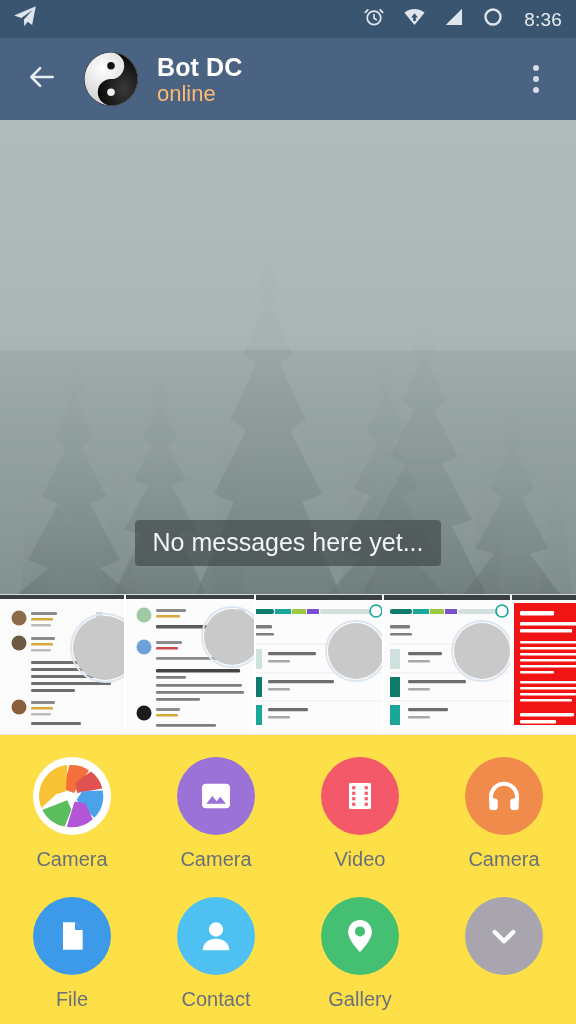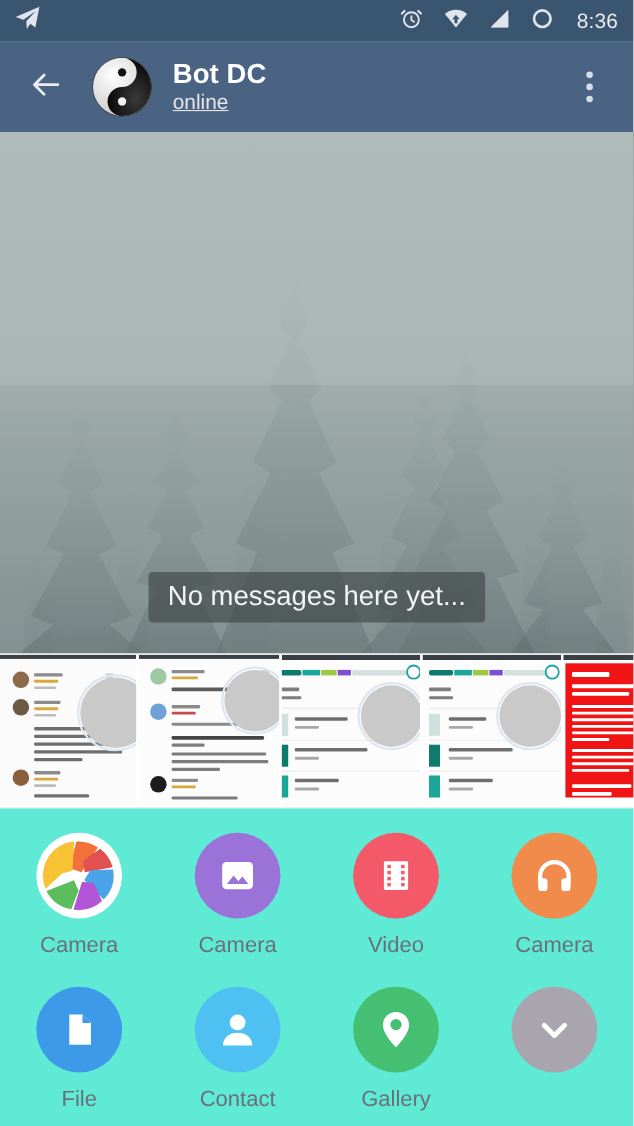--- a/index.html
+++ b/index.html
@@ -70,25 +70,24 @@
     cursor: pointer;
   }
   .chat-title {
     color: #ffffff;
     font-size: 25px;
     font-weight: bold;
     line-height: 28px;
     letter-spacing: 0.1px;
   }
   .chat-status {
-    color: #e5e5e5;
-    font-size: 19px;
+    color: #fdba74;
+    font-size: 22px;
     line-height: 24px;
     margin-top: 1px;
-    text-decoration: underline;
   }
   .menu-btn {
     margin-left: auto;
     width: 44px; height: 48px;
     display: flex; flex-direction: column;
     align-items: center; justify-content: center;
     gap: 5px;
     cursor: pointer;
   }
   .menu-dot {
@@ -153,21 +152,21 @@
   .strip-sep {
     position: absolute; top: 734px; left: 0;
     width: 576px; height: 1px;
     background: #e2e2e2;
   }
 
   
   .attachpanel {
     position: absolute; top: 735px; left: 0;
     width: 576px; height: 289px;
-    background: #5eead4;
+    background: #fde047;
     box-sizing: border-box;
     padding-top: 14px;
   }
   .attach-row {
     display: flex;
     width: 576px;
     height: 140px;
   }
   .attach-item {
     flex: 1 1 0;

